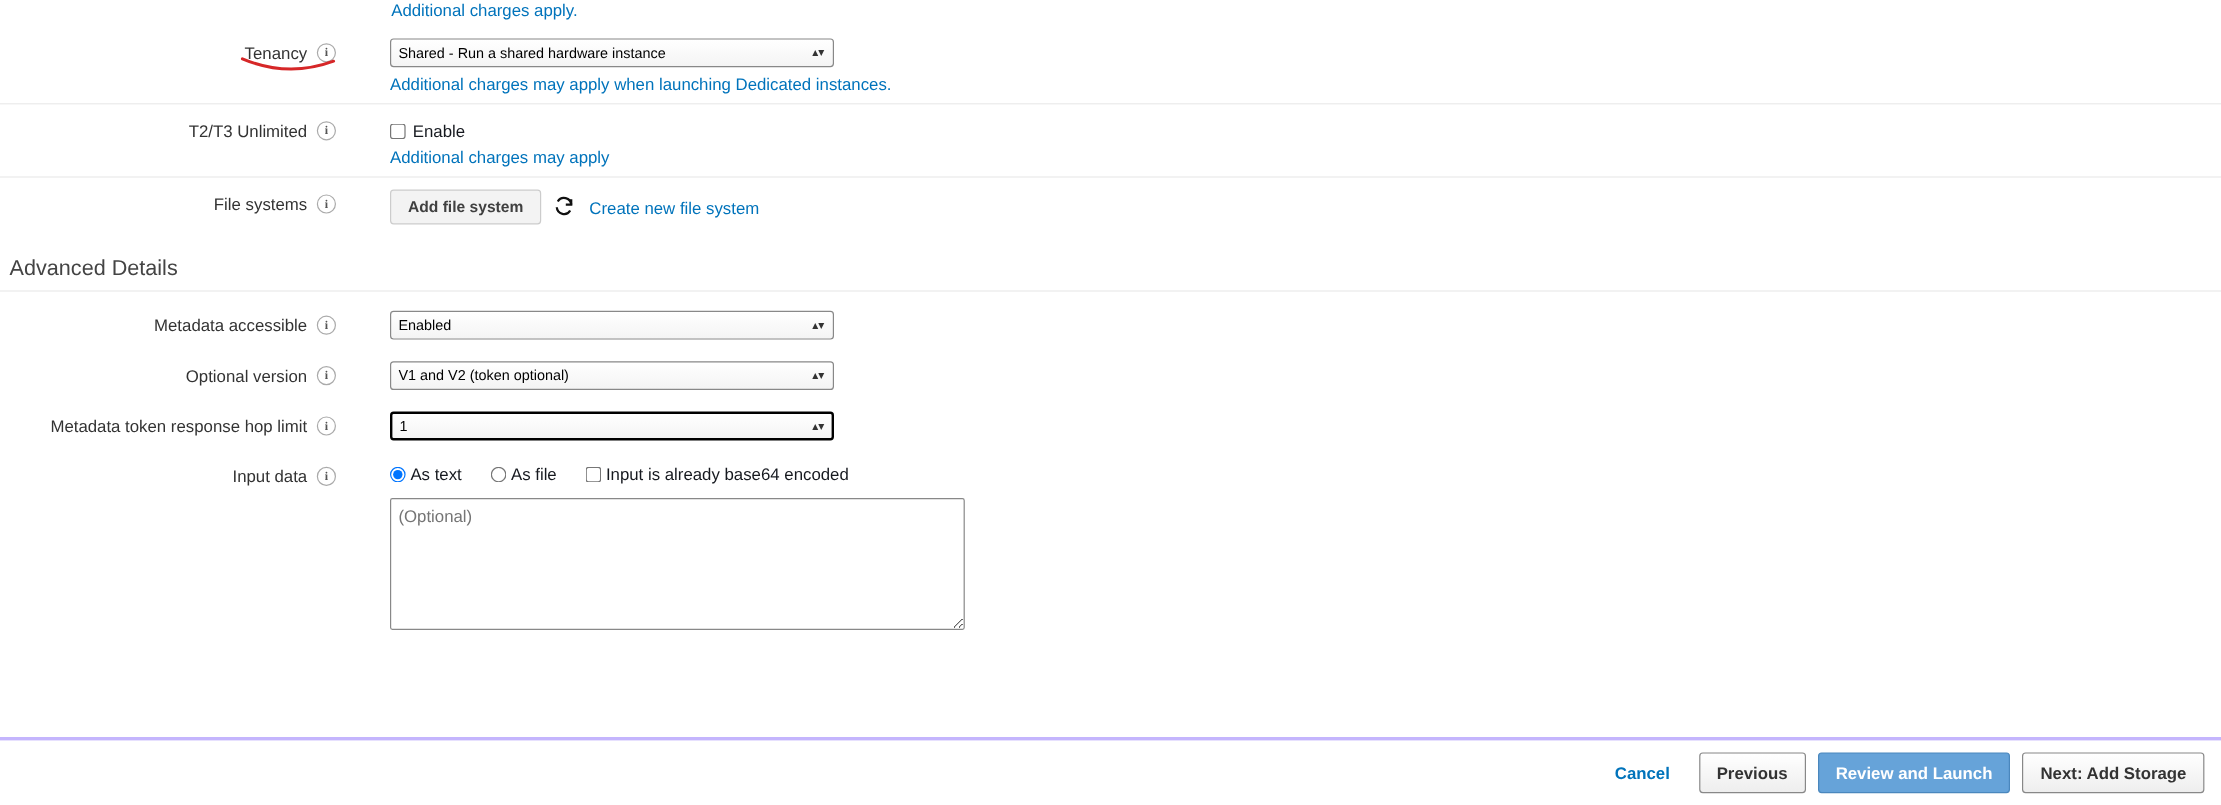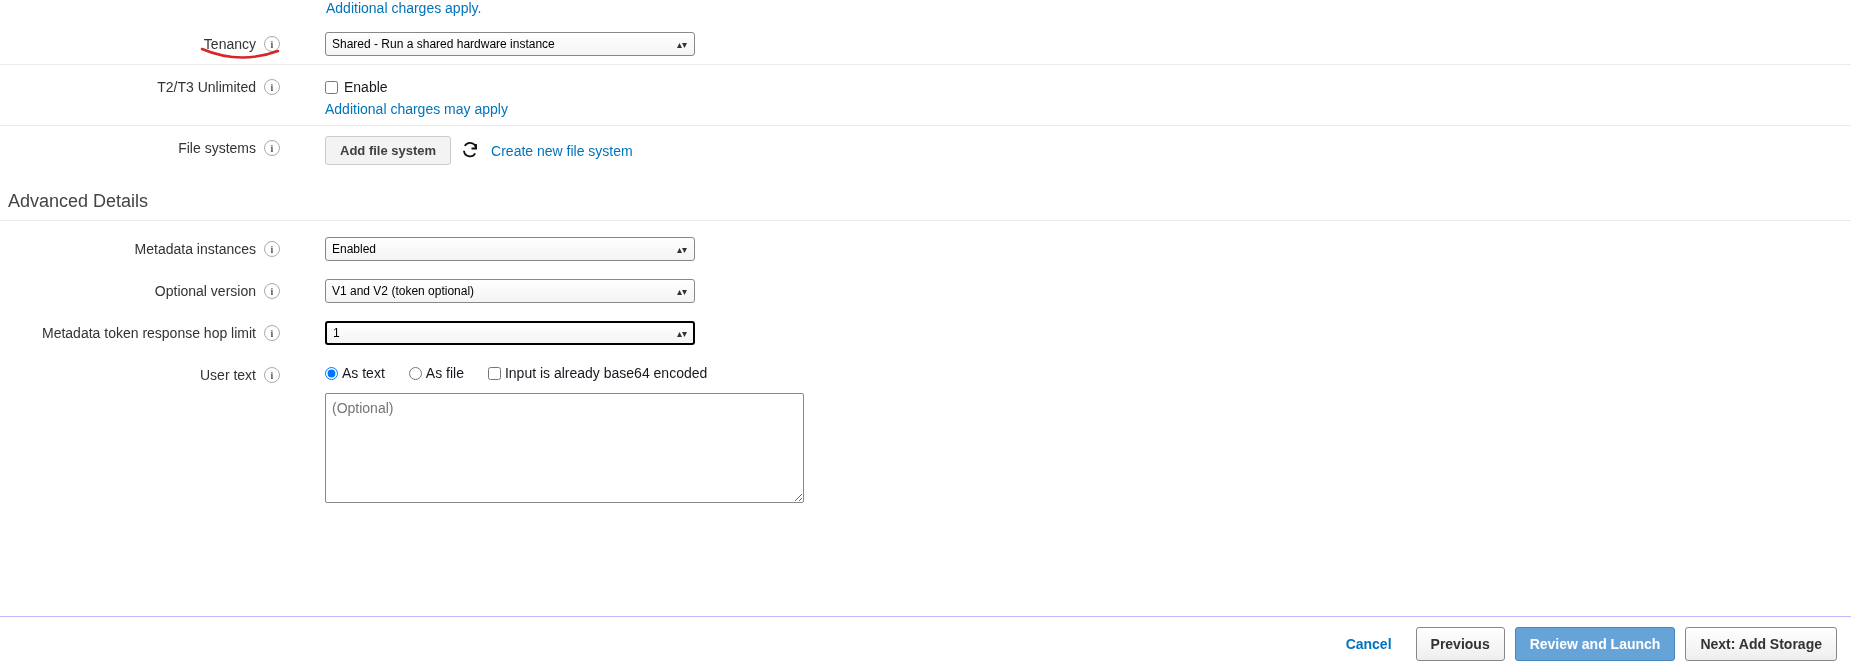--- a/index.html
+++ b/index.html
@@ -143,21 +143,21 @@
       position: fixed;
       bottom: 0;
       right: 0;
       width: 1851px;
       padding: 10px 14px;
       display: flex;
       justify-content: flex-end;
       align-items: center;
       gap: 10px;
       background: #fff;
-      border-top: 1px solid #c4b5fd;
+      border-top: 3px solid #c4b5fd;
     }
     .btn {
       padding: 8px 14px;
       border-radius: 3px;
       font-size: 14px;
       cursor: pointer;
       border: 1px solid #888;
       background: linear-gradient(#fff, #eee);
       color: #333;
       font-weight: bold;
@@ -210,20 +210,21 @@
         <path d="M2,4 Q40,20 78,6" stroke="#d62728" stroke-width="2.5" fill="none" stroke-linecap="round"></path>
       </svg>
     </div>
     <div class="field-col">
       <div class="select-wrap">
         <select class="aws-select">
           <option>Shared - Run a shared hardware instance</option>
         </select>
         <span class="select-arrow">▴▾</span>
       </div>
+      <div class="link-text" style="margin-top:6px">Additional charges may apply when launching Dedicated instances.</div>
     </div>
   </div>
 
   <div class="row">
     <div class="label-col">
       <span>T2/T3 Unlimited</span>
       <span class="info-icon">i</span>
     </div>
     <div class="field-col">
       <div class="checkbox-line">
@@ -250,21 +251,21 @@
         </span>
         <span class="link-text">Create new file system</span>
       </div>
     </div>
   </div>
 
   <div class="section-title">Advanced Details</div>
 
   <div class="row no-border" style="padding-top:14px">
     <div class="label-col">
-      <span>Metadata instances</span>
+      <span>Metadata accessible</span>
       <span class="info-icon">i</span>
     </div>
     <div class="field-col">
       <div class="select-wrap">
         <select class="aws-select">
           <option>Enabled</option>
         </select>
         <span class="select-arrow">▴▾</span>
       </div>
     </div>
@@ -295,21 +296,21 @@
         <select class="aws-select">
           <option>1</option>
         </select>
         <span class="select-arrow">▴▾</span>
       </div>
     </div>
   </div>
 
   <div class="row no-border">
     <div class="label-col">
-      <span>User text</span>
+      <span>Input data</span>
       <span class="info-icon">i</span>
     </div>
     <div class="field-col">
       <div class="radio-group">
         <label class="radio-item">
           <input type="radio" name="ud" checked="" style="">
           <span>As text</span>
         </label>
         <label class="radio-item">
           <input type="radio" name="ud" style="">

